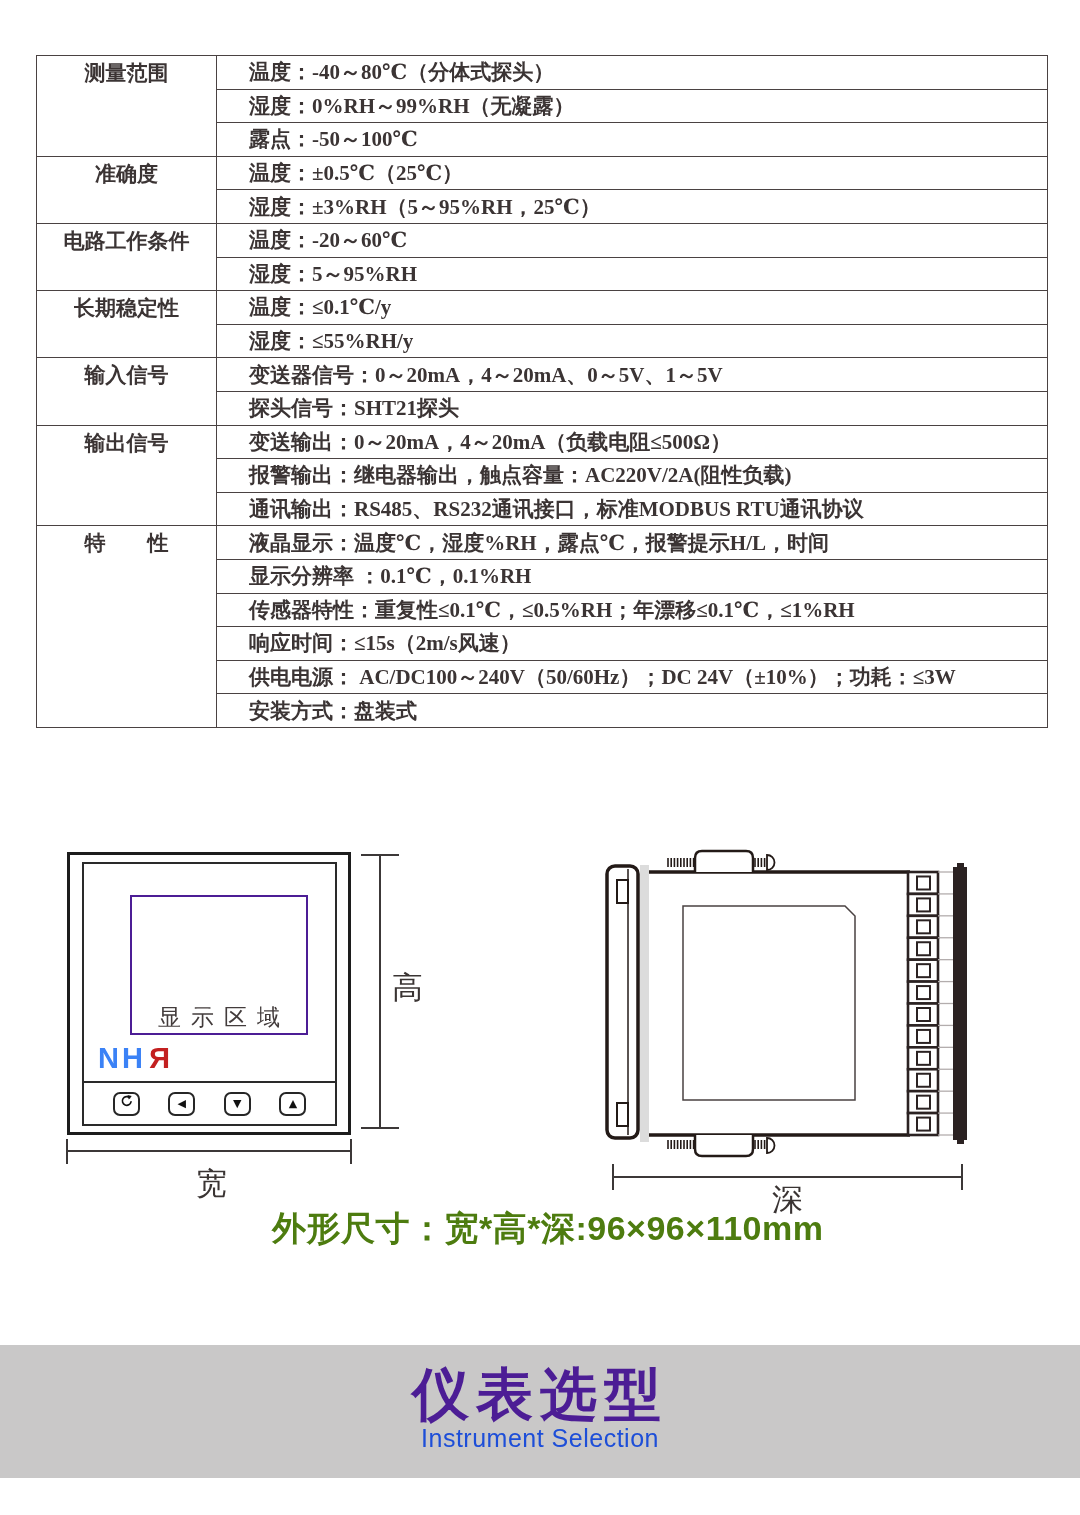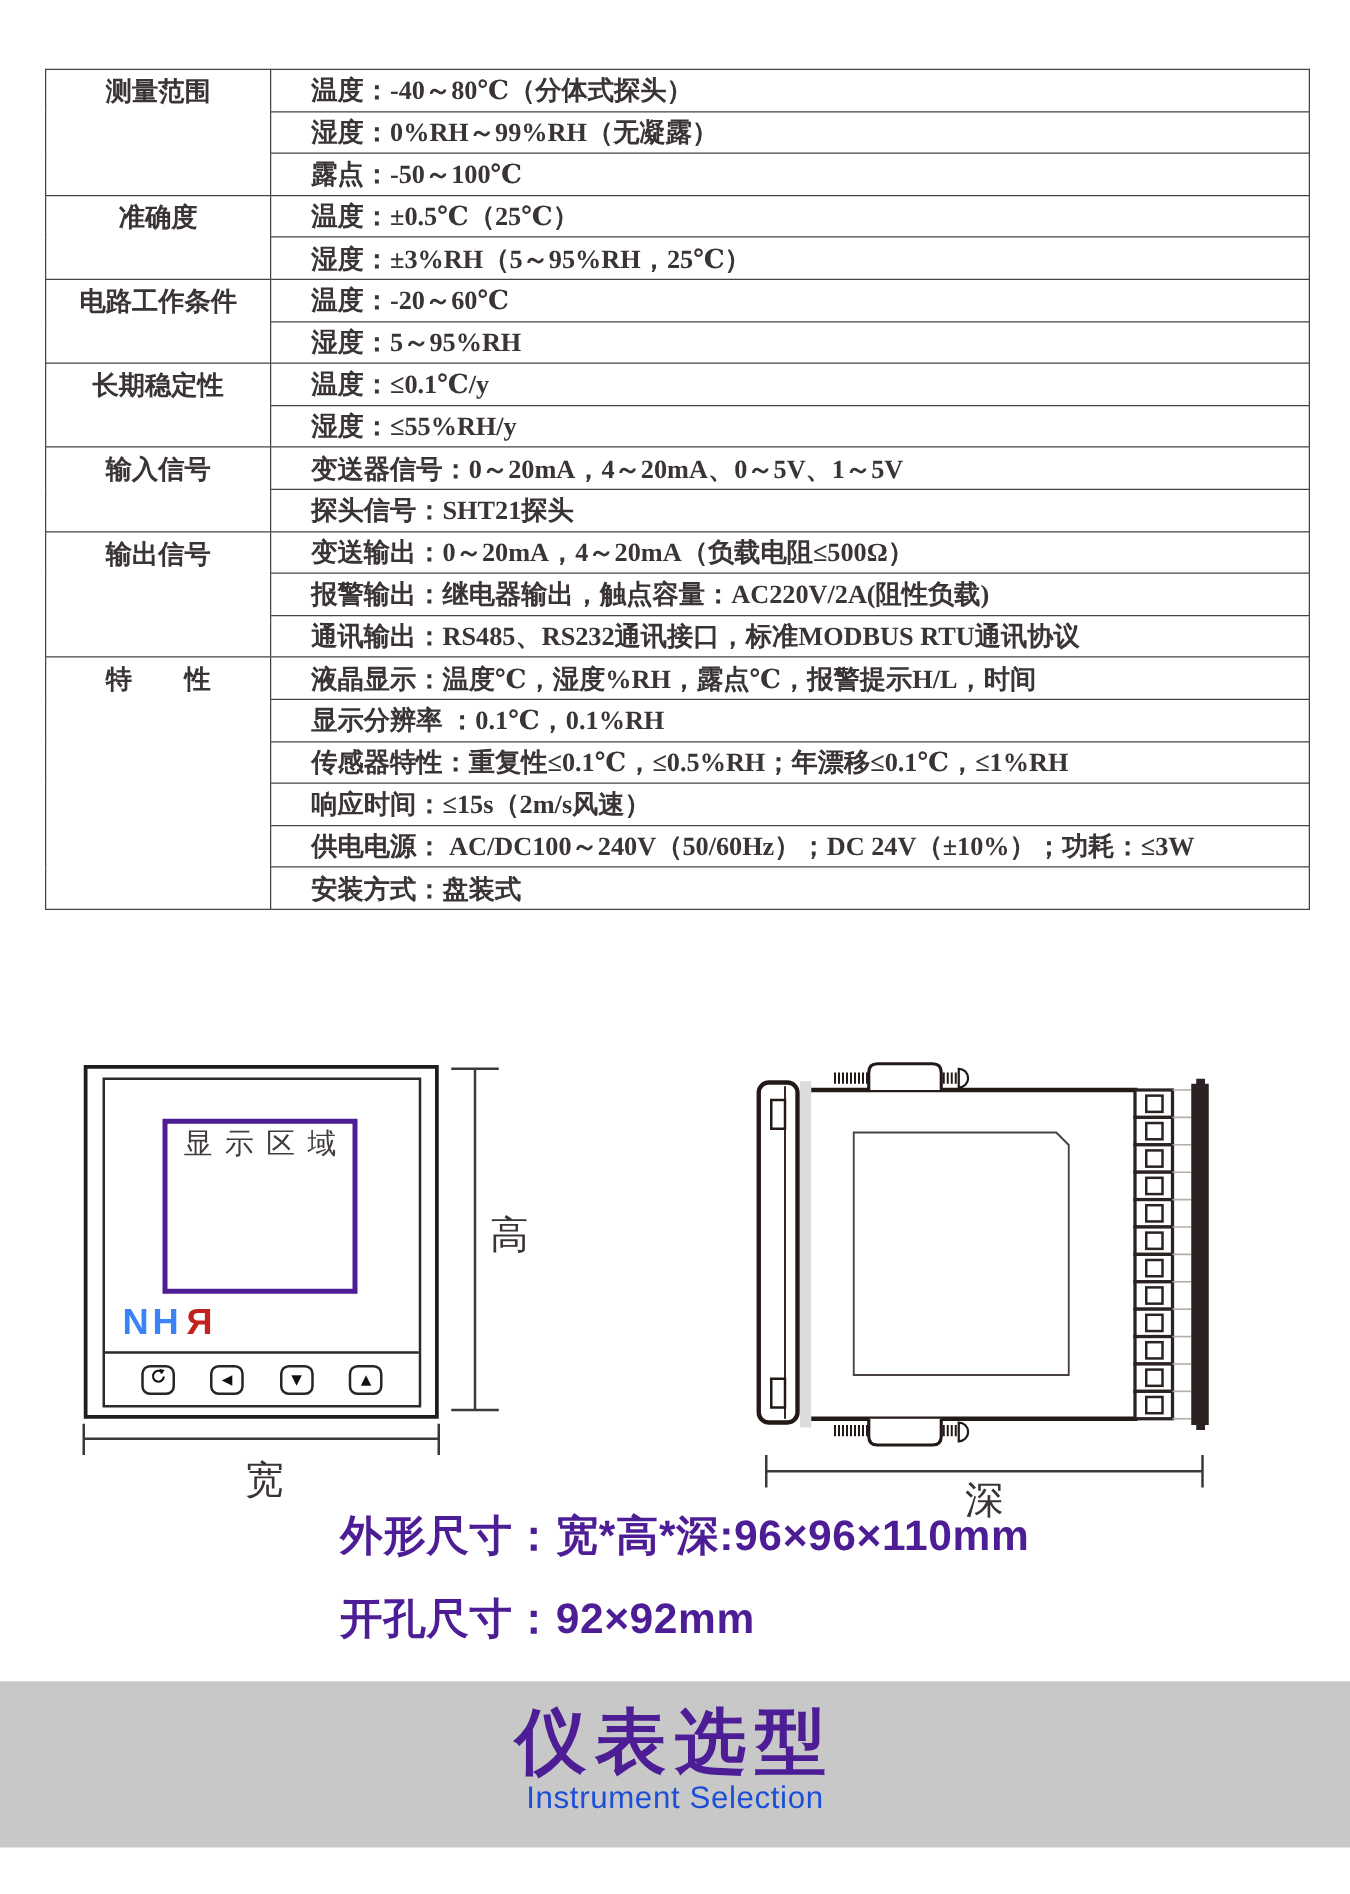--- a/index.html
+++ b/index.html
@@ -12,23 +12,23 @@
               font-size:21px;color:#3b3434;}
   .spec-table,.spec-table td{border:1.6px solid #4a4242;font-weight:bold;}
   .label-cell{width:177px;text-align:center;vertical-align:top;line-height:33px;padding-top:1px;}
   .value-cell{padding:0 8px 0 32px;line-height:24px;white-space:nowrap;overflow:hidden;}
 
   
   .front-view{position:absolute;left:67px;top:852px;width:284px;height:283px;
               border:3px solid #1d1d1d;box-sizing:border-box;background:#fff;}
   .inner-frame{position:absolute;left:12px;top:7px;right:11px;bottom:6px;
                border:2px solid #2a2a2a;}
-  .display-area{position:absolute;left:46px;top:31px;width:156px;height:140px;
-                border:4px solid #4c1d95;box-sizing:border-box;
-                display:flex;align-items:flex-start;justify-content:center;}
+  .display-area{position:absolute;left:46px;top:31px;width:178px;height:140px;
+                border:2px solid #4c1d95;box-sizing:border-box;
+                display:flex;align-items:flex-end;justify-content:center;}
   .display-area span{font-size:23px;letter-spacing:10px;padding-left:10px;color:#433c3c;}
   .nhr-logo{position:absolute;left:14px;top:180px;font-family:"Liberation Sans","DejaVu Sans",sans-serif;
             font-weight:900;font-size:29px;letter-spacing:3px;line-height:29px;}
   .logo-nh{color:#3b82f6;}
   .logo-r{color:#c32020;display:inline-block;transform:scaleX(-1);}
   .btn-strip{position:absolute;left:0;right:0;bottom:0;height:41px;border-top:2.5px solid #2a2a2a;
              display:flex;align-items:center;justify-content:space-evenly;}
   .fbtn{width:27px;height:24px;border:2px solid #262626;border-radius:7px;box-sizing:border-box;
         display:flex;align-items:center;justify-content:center;background:#fff;}
   .fbtn .tri{font-family:"DejaVu Sans",sans-serif;font-size:11px;color:#111;line-height:1;}
@@ -44,21 +44,21 @@
   .dim-label{position:absolute;font-size:31px;color:#3a3433;line-height:1;}
   .h-label{left:392px;top:972px;}
   .w-label{left:196px;top:1168px;}
   .d-label{left:772px;top:1184px;}
 
   
   .side-view{position:absolute;left:590px;top:845px;width:390px;height:380px;}
 
   
   .dim-note{position:absolute;left:272px;font-family:"Liberation Sans","DejaVu Sans",sans-serif;
-            font-weight:700;font-size:34px;color:#4c1d95;letter-spacing:0.5px;white-space:nowrap;}
+            font-weight:700;font-size:34px;color:#4d7c0f;letter-spacing:0.5px;white-space:nowrap;}
   .dim-note-1{top:1206px;}
   .dim-note-2{top:1272px;}
 
   
   .banner{position:absolute;left:0;top:1345px;width:1080px;height:133px;background:#c9c8c8;
           text-align:center;font-family:"Liberation Sans","DejaVu Sans",sans-serif;}
   .banner-title{margin-top:18px;font-size:57px;font-weight:900;letter-spacing:7px;color:#4c1d95;line-height:62px;}
   .banner-sub{font-size:25px;font-weight:400;color:#1d4ed8;letter-spacing:0.5px;line-height:26px;}
 </style>
 </head>
@@ -279,20 +279,19 @@
 
     <g stroke="#3c3838" stroke-width="2">
       <line x1="23" y1="332" x2="372" y2="332"></line>
       <line x1="23" y1="319" x2="23" y2="345"></line>
       <line x1="372" y1="319" x2="372" y2="345"></line>
     </g>
   </svg>
   <div class="dim-label d-label">深</div>
 
   <div class="dim-note dim-note-1">外形尺寸：宽*高*深:96×96×110mm</div>
-  <div class="dim-note dim-note-2">开孔尺寸：92×92mm</div>
 
   <div class="banner">
     <div class="banner-title">仪表选型</div>
     <div class="banner-sub">Instrument Selection</div>
   </div>
 
 </div>
 
 </body></html>

